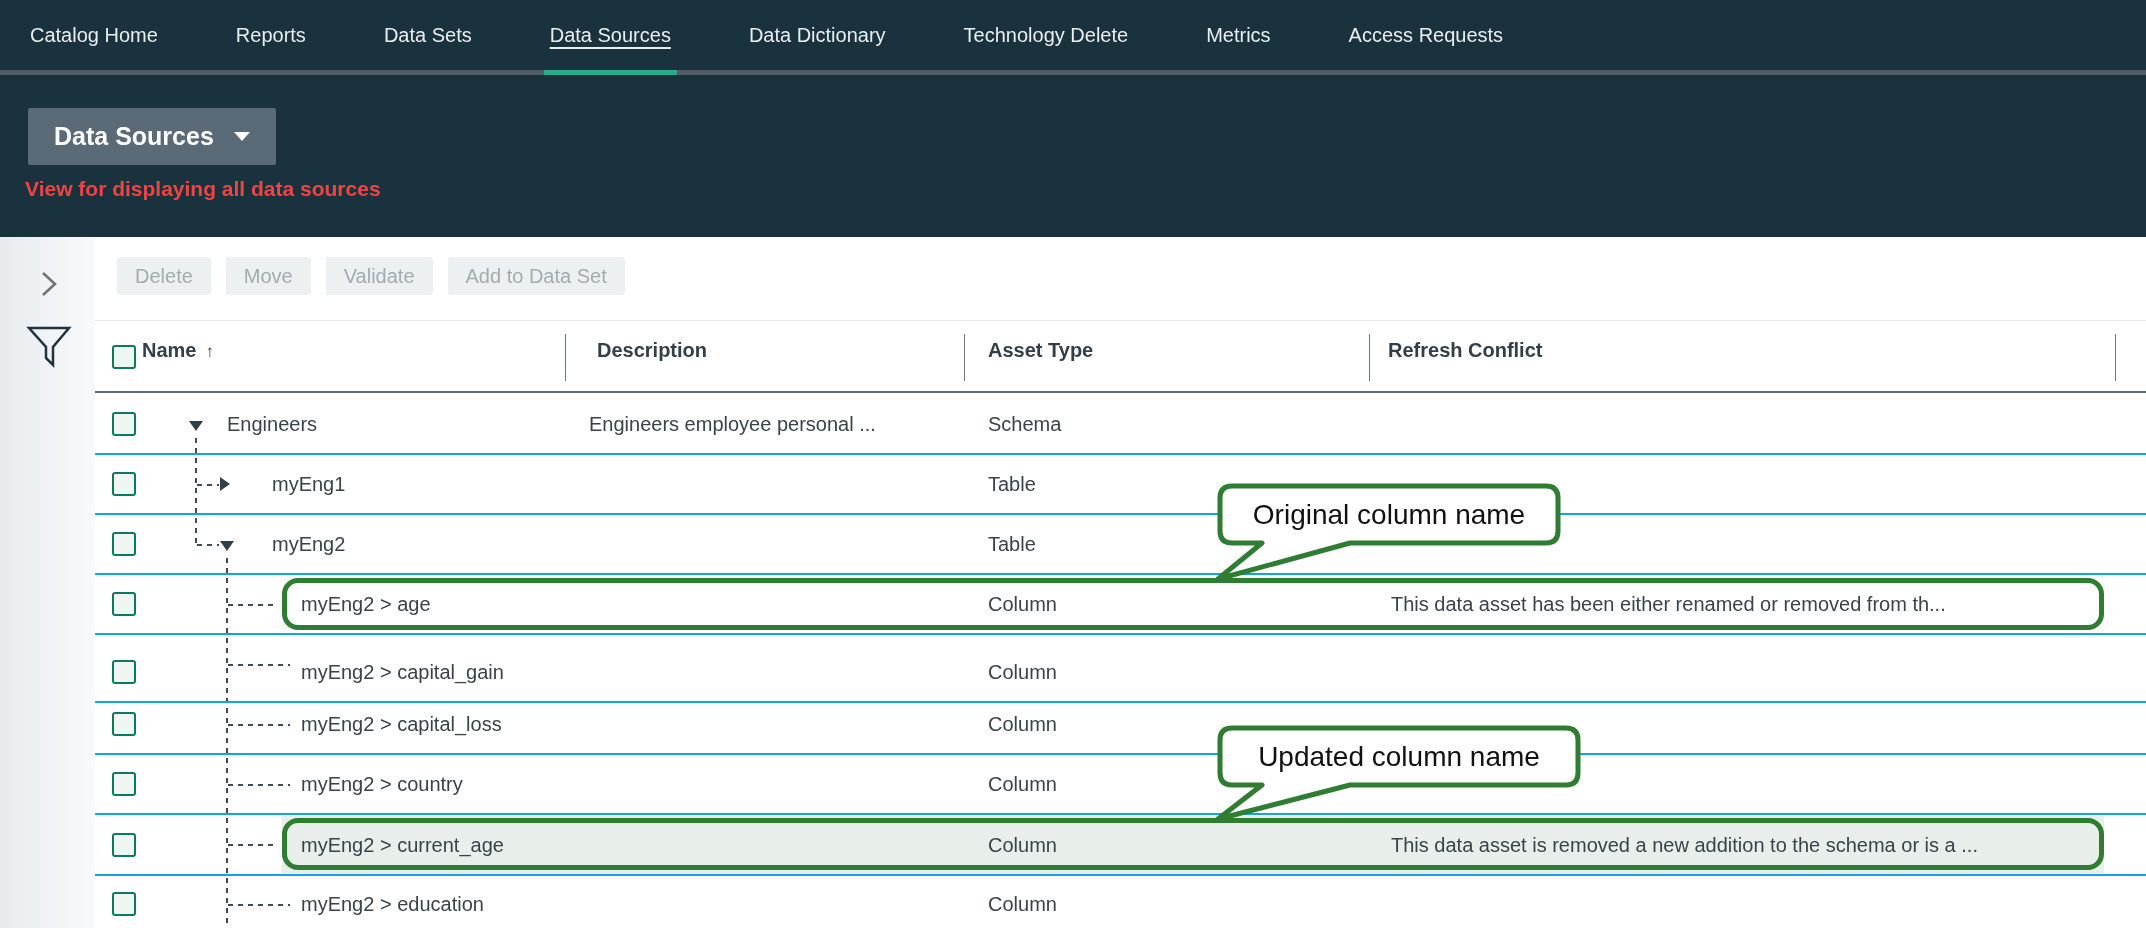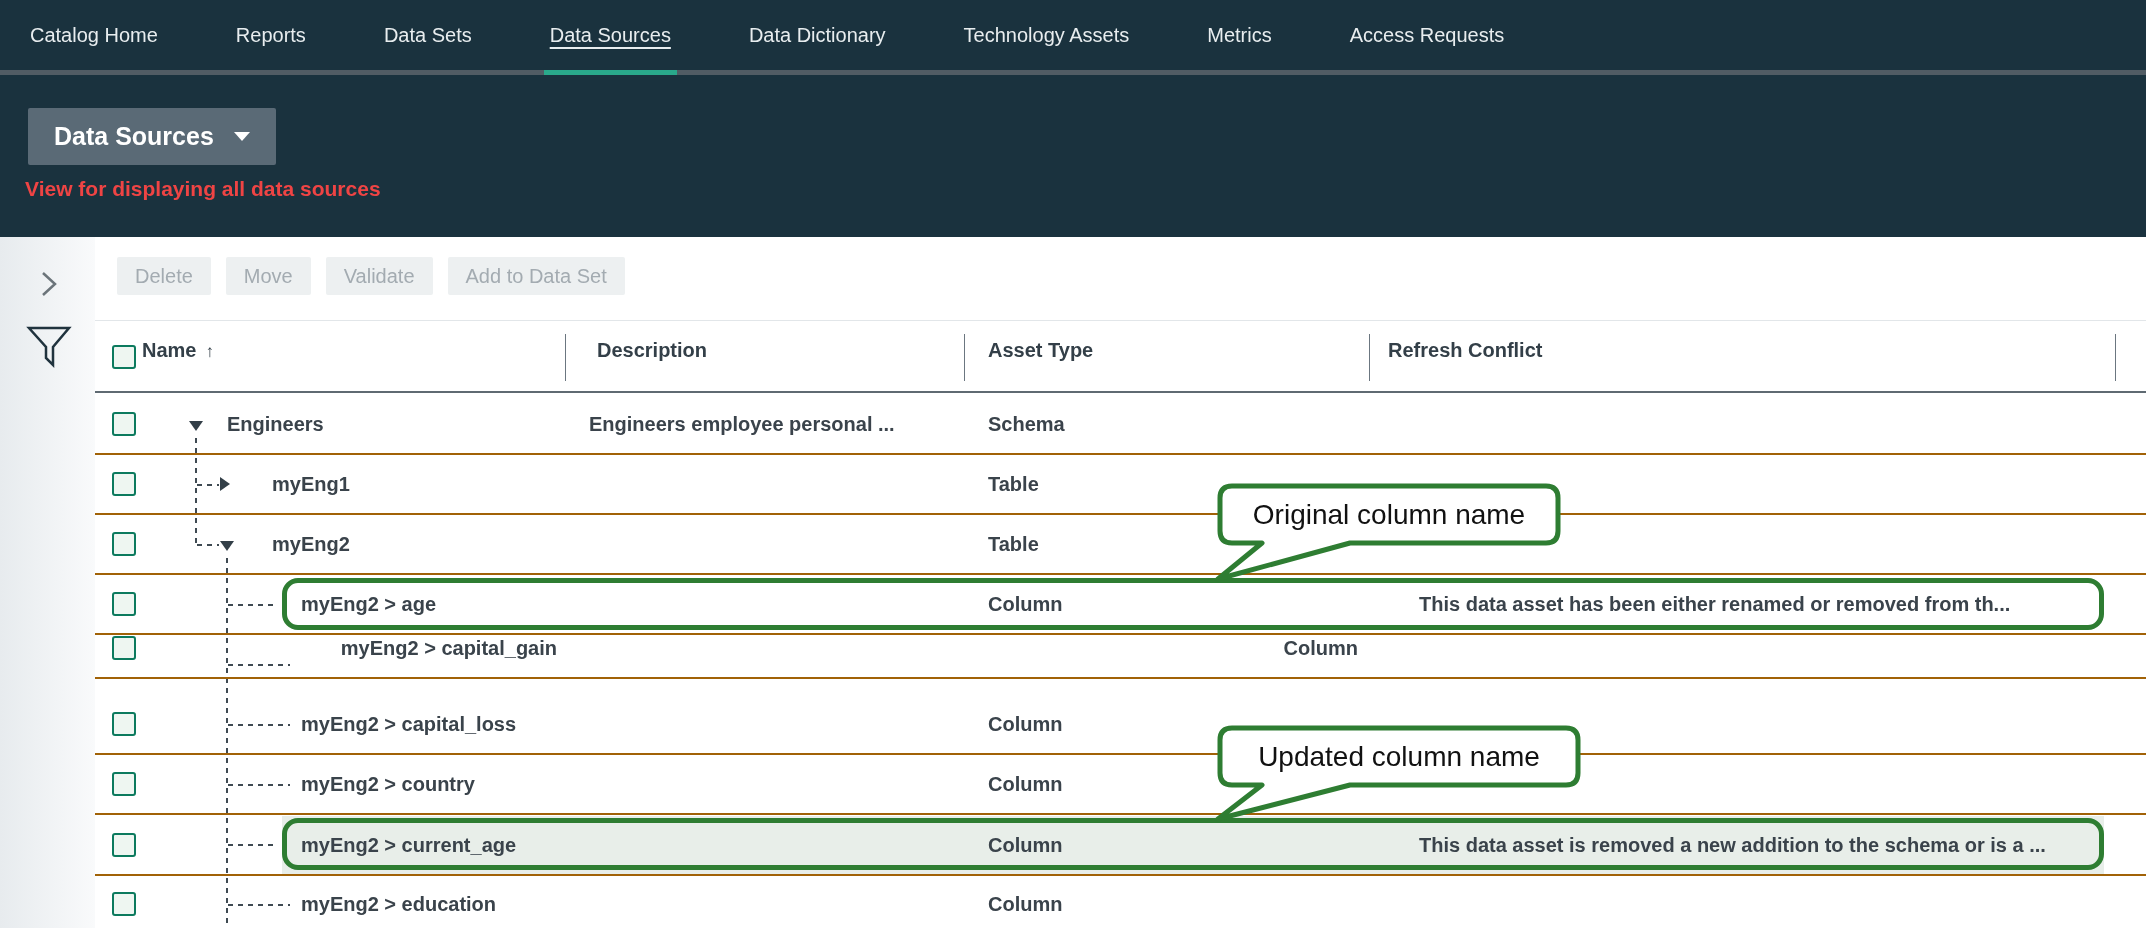--- a/index.html
+++ b/index.html
@@ -32,30 +32,30 @@
   .tb-btn { height:38px; padding:0 18px; background:#edf0f1; border:none; border-radius:2px; color:#a3abb1; font-family:inherit; font-size:20px; cursor:default; white-space:nowrap; }
 
   
   .table { position:absolute; left:95px; top:83px; width:2051px; height:608px; }
   .thead { position:absolute; left:0; top:0; width:2051px; height:73px; border-top:1px solid #e2e6e9; border-bottom:2px solid #5f6a72; }
   .th { position:absolute; top:0; height:71px; line-height:58px; font-size:20px; font-weight:bold; color:#333f48; white-space:nowrap; }
   .vsep { position:absolute; top:13px; height:47px; width:1px; background:#6b7680; }
   .sort-arrow { font-size:17px; margin-left:9px; color:#333f48; }
 
   .rows { position:absolute; left:0; top:75px; width:2051px; height:533px; overflow:hidden; }
-  .row { position:absolute; left:0; width:2051px; height:60px; border-bottom:2px solid #a16207; z-index:2;font-weight:bold; }
+  .row { position:absolute; left:0; width:2051px; height:60px; border-bottom:2px solid #0ea5e9; z-index:2; }
   .row-tint { position:absolute; left:187px; top:0; width:1822px; height:58px; background:#e8eee9; }
   .checkbox { position:absolute; left:17px; top:17px; width:24px; height:24px; border:2px solid #0c7a5e; border-radius:3px; background:#eef6f1; cursor:pointer; }
   .cell { position:absolute; top:0; height:58px; line-height:58px; font-size:20px; color:#3a434b; white-space:nowrap; overflow:hidden; }
   .cell.name.n-l0 { left:132px; width:330px; }
   .cell.name.n-l1 { left:177px; width:285px; }
   .cell.name.n-l2 { left:206px; width:256px; }
   .cell.desc { left:494px; width:360px; }
   .cell.type { left:893px; width:370px; }
-  .cell.conflict { left:1296px; width:714px;margin-left:28px; }
+  .cell.conflict { left:1296px; width:714px; }
   .tri-down { position:absolute; top:26px; width:0; height:0; border-left:7px solid transparent; border-right:7px solid transparent; border-top:10px solid #333f48; cursor:pointer; }
   .tri-right { position:absolute; top:22px; width:0; height:0; border-top:7px solid transparent; border-bottom:7px solid transparent; border-left:10px solid #333f48; cursor:pointer; }
   .e-l0 { left:94px; } .e-l1 { left:125px; }
 
   .tree-overlay { position:absolute; left:0; top:0; width:2146px; height:691px; z-index:1; pointer-events:none; }
 
   
   .anno-box { position:absolute; border:5px solid #2e7d32; border-radius:16px; z-index:5; pointer-events:none; }
   .callout-svg { position:absolute; z-index:6; pointer-events:none; }
   .callout-text { position:absolute; z-index:7; display:flex; align-items:center; justify-content:center; font-size:28px; color:#111; pointer-events:none; white-space:nowrap; }
@@ -65,21 +65,21 @@
 
 <div class="page">
 
   <nav class="topnav">
     <div class="nav-items">
         <div class="nav-item">Catalog Home</div>
         <div class="nav-item">Reports</div>
         <div class="nav-item">Data Sets</div>
         <div class="nav-item active">Data Sources</div>
         <div class="nav-item">Data Dictionary</div>
-        <div class="nav-item">Technology Assets</div>
+        <div class="nav-item">Technology Delete</div>
         <div class="nav-item">Metrics</div>
         <div class="nav-item">Access Requests</div>
       </div>
     <div class="strip"></div>
   </nav>
 
   <div class="view-header">
     <button class="view-selector">
       <span>Data Sources</span>
       <span class="caret-down"></span>
@@ -159,21 +159,21 @@
             <div class="cell type">Table</div>
             <div class="cell conflict"></div>
           </div>
           <div class="row" style="top: 180px;">
             <div class="checkbox"></div>
             <div class="cell name n-l2">myEng2 &gt; age</div>
             <div class="cell desc"></div>
             <div class="cell type">Column</div>
             <div class="cell conflict">This data asset has been either renamed or removed from th...</div>
           </div>
-          <div class="row" style="top: 224px; text-align: right;">
+          <div class="row" style="top: 248px;">
             <div class="checkbox"></div>
             <div class="cell name n-l2">myEng2 &gt; capital_gain</div>
             <div class="cell desc"></div>
             <div class="cell type">Column</div>
             <div class="cell conflict"></div>
           </div>
           <div class="row" style="top: 300px;">
             <div class="checkbox"></div>
             <div class="cell name n-l2">myEng2 &gt; capital_loss</div>
             <div class="cell desc"></div>

